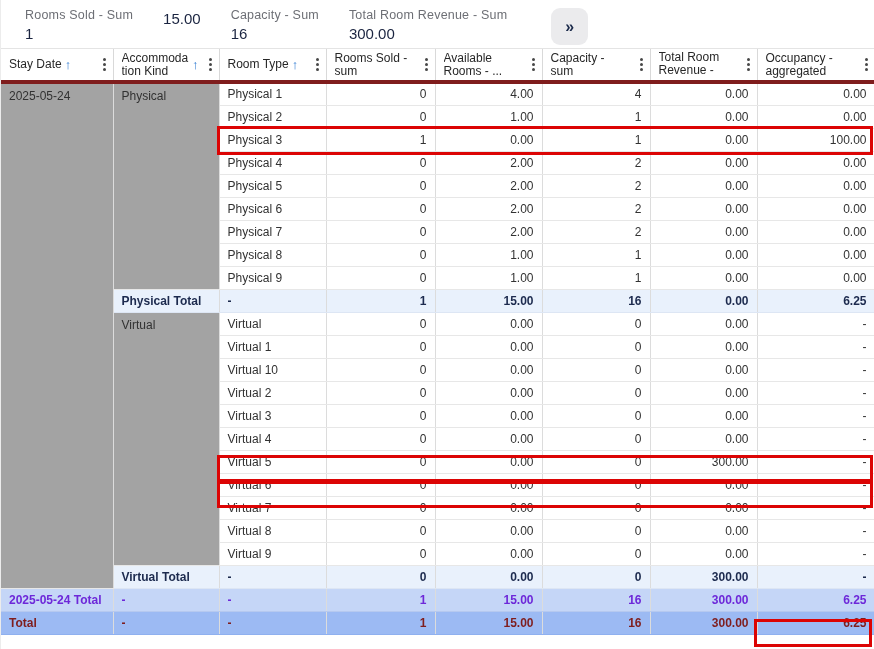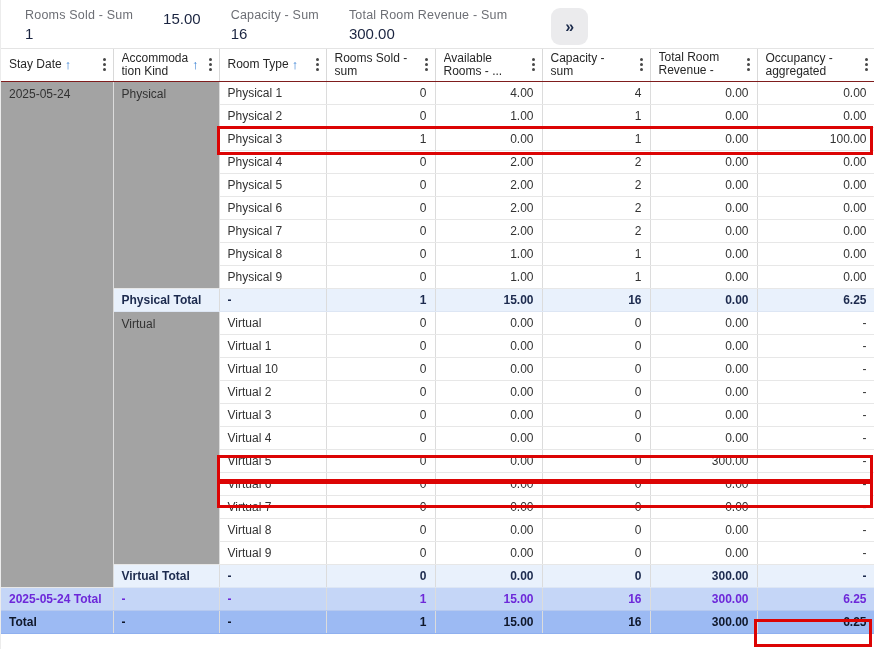--- a/index.html
+++ b/index.html
@@ -19,21 +19,21 @@
   .stat-value { font-size:15px; color:#1a2440; line-height:20px; margin-top:1px; }
   .expand-btn {
     margin-left:14px; margin-top:0; width:37px; height:37px; border:none;
     border-radius:9px; background:#ebebed; color:#1b2a4a; font-size:16px;
     font-weight:bold; cursor:pointer; font-family:"Liberation Sans",sans-serif;
   }
   
   table { border-collapse:collapse; width:874px; table-layout:fixed; }
   thead th {
     height:32px; background:#fff; border-right:1px solid #d9d9d9;
-    border-bottom:1px solid #7f1d1d; padding:2px 3px 2px 8px;
+    border-bottom:4px solid #7f1d1d; padding:2px 3px 2px 8px;
     font-size:12px; font-weight:400; color:#272727; text-align:left;
     vertical-align:middle; line-height:13px;
   }
   thead th:last-child { border-right:1px solid #e2e2e2;margin-left:36px; }
   .hwrap { display:flex; align-items:center; gap:3px; }
   .hlabel { flex:0 1 auto; overflow:hidden; max-height:27px; }
   .break .hlabel { word-break:break-all; }
   .arrow { color:#2e7ad1; font-size:13px; font-weight:bold; flex:0 0 auto; }
   .hspacer { flex:1 1 auto; }
   .kebab { display:inline-flex; flex-direction:column; gap:2px; padding:2px 4px; cursor:pointer; flex:0 0 auto; }
@@ -41,21 +41,21 @@
   tbody td {
     height:23px; padding:0 8px; font-size:12px; color:#323232;
     border-right:1px solid #dcdcdc; border-bottom:1px solid #e7e7e7;
     vertical-align:middle; white-space:nowrap; overflow:hidden; line-height:14px;
   }
   tbody td:last-child { border-right:1px solid #e2e2e2; }
   td.group { vertical-align:top; padding-top:5px; background:#a3a3a3; }
   td.num { text-align:right; }
   tr.subtotal td { background:#e9f1fc; font-weight:bold; color:#1c2a4e; border-bottom:1px solid #dde6f4; }
   tr.grand1 td  { background:#c5d6f7; font-weight:bold; color:#6d28d9; border-bottom:1px solid #b6c9ef; }
-  tr.grand2 td  { background:#9cbaf3; font-weight:bold; color:#0f172a; border-bottom:1px solid #8fb0ef; }
+  tr.grand2 td  { background:#9cbaf3; font-weight:bold; color:#7f1d1d; border-bottom:1px solid #8fb0ef; }
   
   #overlay { position:absolute; left:0; top:0; width:874px; height:649px; pointer-events:none; }
   .hl { position:absolute; border:3px solid #dc0404; }
 </style>
 </head>
 <body>
 
 <div class="app">
 
   <div class="summary-bar">

